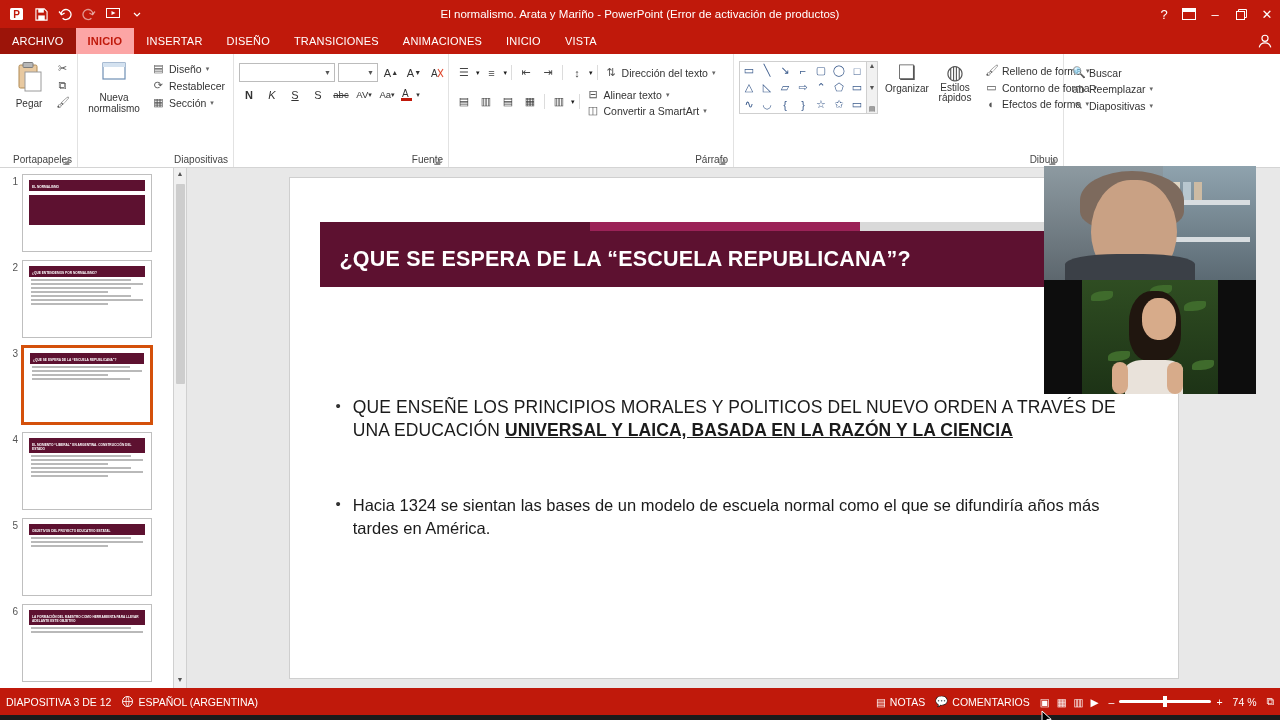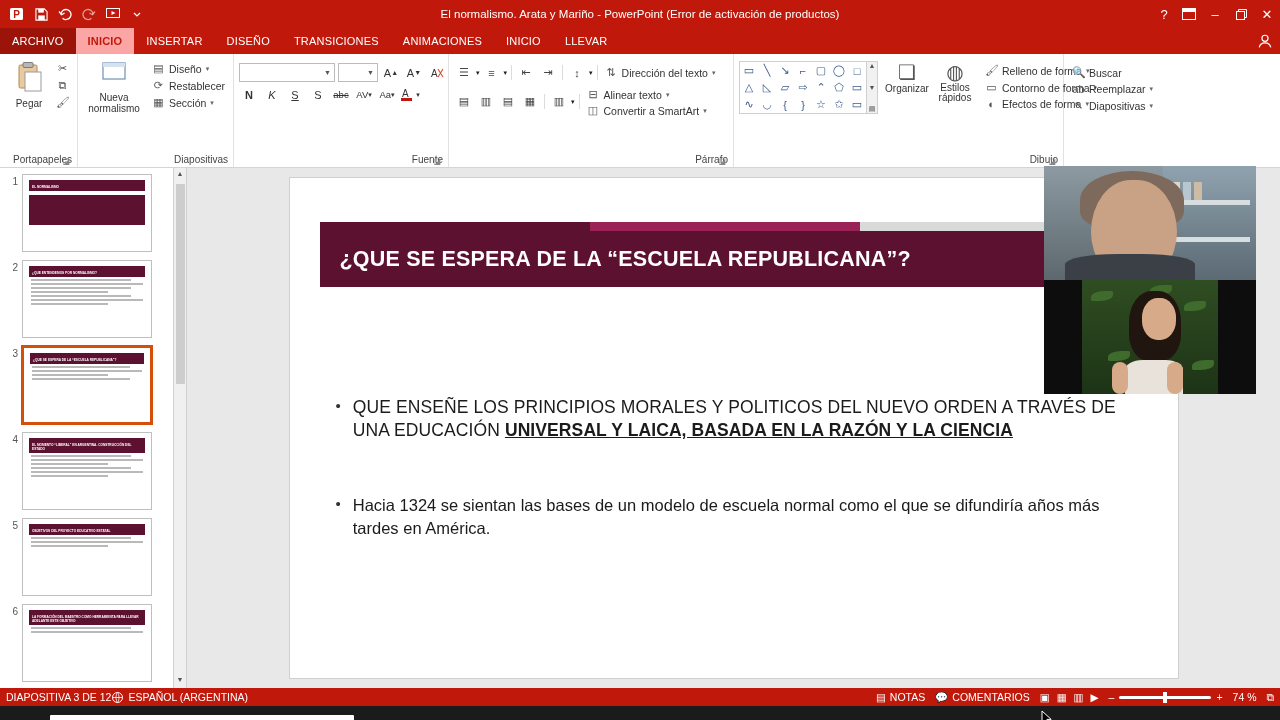--- a/index.html
+++ b/index.html
@@ -336,28 +336,28 @@
 
   .cursor {
     position: absolute;
     left: 854px; top: 542px;
     width: 12px; height: 18px;
     z-index: 30;
   }
 
   
   .statusbar {
-    height: 18px;
+    height: 27px;
     background: #c0190b;
     color: #ffffff;
     display: flex;
     align-items: center;
     font-size: 10.5px;
     padding: 0 6px;
-    gap: 0;
+    gap: 10px;
   }
   .sb-item { display: flex; align-items: center; gap: 4px; }
   .sb-right { margin-left: auto; display: flex; align-items: center; gap: 10px; }
   .zoom-slider { display: flex; align-items: center; gap: 5px; }
   .zoom-track { width: 92px; height: 3px; background: #ffffff; position: relative; border-radius: 2px; }
   .zoom-knob { position: absolute; left: 44px; top: -4px; width: 4px; height: 11px; background: #fff; }
   .zoom-tick { position: absolute; left: 44px; top: -3px; width: 1px; height: 9px; background: #e8a39c; }
 
   
   .taskbar {
@@ -453,21 +453,21 @@
 </div>
 
 <div class="tabbar">
   <div class="tab archivo">ARCHIVO</div>
   <div class="tab active">INICIO</div>
   <div class="tab">INSERTAR</div>
   <div class="tab">DISEÑO</div>
   <div class="tab">TRANSICIONES</div>
   <div class="tab">ANIMACIONES</div>
   <div class="tab">INICIO</div>
-  <div class="tab">LLEVAR</div>
+  <div class="tab">VISTA</div>
   <div class="tabbar-right">
     <svg class="user-icon" viewBox="0 0 20 20">
         <circle cx="10" cy="7" r="3.4" fill="none" stroke="#fff" stroke-width="1.3"></circle>
         <path d="M3.6 17c.8-3.4 3.3-5 6.4-5s5.6 1.6 6.4 5" fill="none" stroke="#fff" stroke-width="1.3"></path>
       </svg>
   </div>
 </div>
 
 <div class="ribbon">
 

